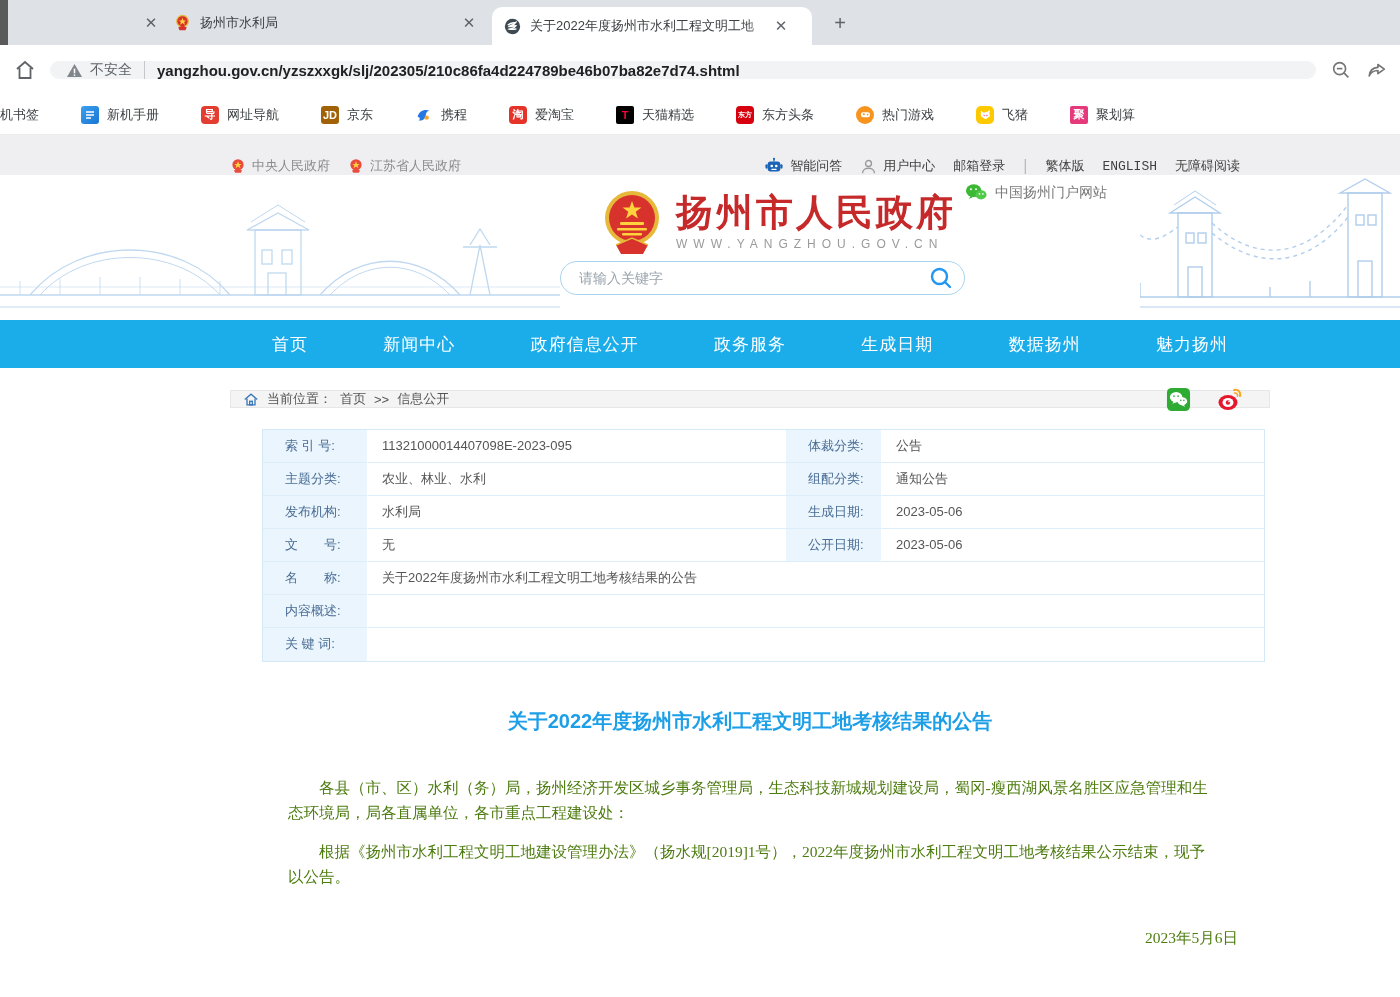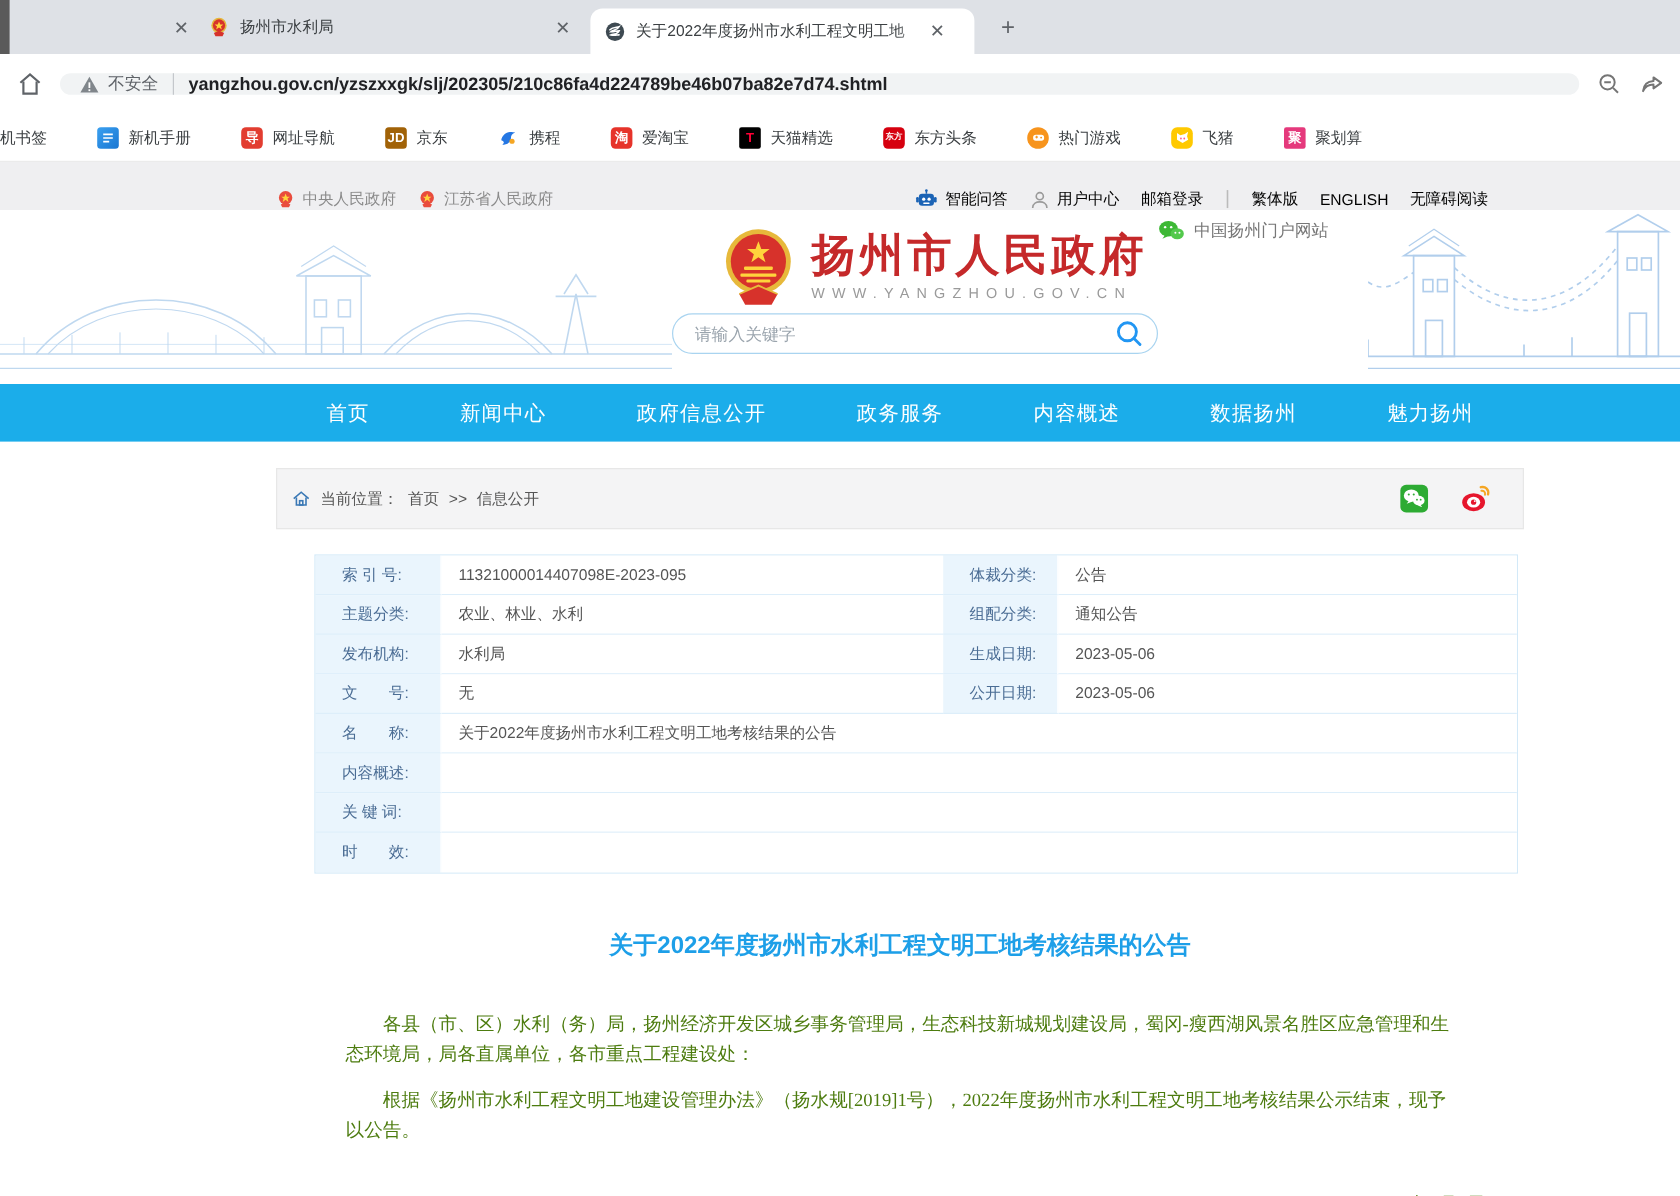--- a/index.html
+++ b/index.html
@@ -43,21 +43,21 @@
   .bm-ic { width:18px; height:18px; border-radius:4px; display:flex; align-items:center; justify-content:center;
     color:#fff; font-weight:bold; font-size:11px; flex:0 0 auto; }
   .bm-ic.two { font-size:7px; line-height:8px; }
 
   
   .govbar { height:40px; background:#efeff1; position:relative; }
   .govbar-in { position:absolute; left:230px; right:160px; top:0; bottom:0;
     display:flex; align-items:flex-end; justify-content:space-between; }
   .gov-left, .gov-right { display:flex; align-items:center; gap:18px; }
   .gov-link { display:flex; align-items:center; gap:6px; font-size:13px; color:#8a8a8a; cursor:pointer; }
-  .gov-right .item { display:flex; align-items:center; gap:6px; font-size:13px; color:#000000; cursor:pointer; }
+  .gov-right .item { display:flex; align-items:center; gap:6px; font-size:13px; color:#404040; cursor:pointer;font-family:Liberation Mono, monospace; }
   .gov-right .bar { color:#bbb; }
 
   
   .site-header { position:relative; height:145px; background:#fff; overflow:hidden; }
   .bridge { position:absolute; top:0; opacity:.9; pointer-events:none; }
   .bridge.left { left:0; }
   .bridge.right { right:0; }
   .logo-block { position:absolute; left:600px; top:14px; display:flex; align-items:center; }
   .logo-text { margin-left:12px; }
   .site-name { color:#c5292a; font-size:37px; font-weight:bold; letter-spacing:3px; line-height:40px; }
@@ -70,21 +70,21 @@
     font-family:"Liberation Sans", sans-serif; }
   .searchbox input::placeholder { color:#9aa4ad; }
 
   
   .mainnav { height:48px; background:#1badea; }
   .mainnav-in { height:100%; margin-left:230px; width:1040px; display:flex; align-items:center;
     justify-content:space-between; padding:0 42px; }
   .nav-item { color:#fff; font-size:17px; cursor:pointer; letter-spacing:1px; }
 
   
-  .crumbbar { margin:22px 0 0 230px; width:1040px; height:51px; background:#f4f4f5;
+  .crumbbar { margin:22px 0 0 230px; width:1040px; height:18px; background:#f4f4f5;
     border:1px solid #e7e7e7; display:flex; align-items:center; justify-content:space-between; padding:0 12px 0 12px; }
   .crumb-left { display:flex; align-items:center; gap:8px; font-size:13px; color:#555; }
   .crumb-left a { color:#555; text-decoration:none; cursor:pointer; }
   .crumb-right { display:flex; align-items:center; gap:26px; padding-right:14px; }
 
   
   .meta-table { margin:21px 0 0 262px; width:1003px; border:1px solid #d3e9f8; }
   .mrow { display:grid; grid-template-columns:105px 418px 96px 1fr; }
   .mrow.wide { grid-template-columns:105px 1fr; }
   .mcell { height:33px; line-height:32px; font-size:13px; border-bottom:1px solid #ddeefa; overflow:hidden; white-space:nowrap; }
@@ -382,21 +382,21 @@
     </span>
   </div>
 </div>
 
 <div class="mainnav">
   <div class="mainnav-in">
     <span class="nav-item">首页</span>
     <span class="nav-item">新闻中心</span>
     <span class="nav-item">政府信息公开</span>
     <span class="nav-item">政务服务</span>
-    <span class="nav-item">内容概述</span>
+    <span class="nav-item">生成日期</span>
     <span class="nav-item">数据扬州</span>
     <span class="nav-item">魅力扬州</span>
   </div>
 </div>
 
 <div class="crumbbar">
   <div class="crumb-left">
     <svg width="16" height="15" viewBox="0 0 18 16" fill="none" stroke="#3a78b5" stroke-width="1.5">
         <path d="M2 8 L9 2 L16 8"></path>
         <path d="M4.5 7 V14 H13.5 V7"></path>
@@ -464,24 +464,20 @@
     <div class="mcell mvalue">关于2022年度扬州市水利工程文明工地考核结果的公告</div>
   </div>
   <div class="mrow wide">
     <div class="mcell mlabel">内容概述:</div>
     <div class="mcell mvalue"></div>
   </div>
   <div class="mrow wide">
     <div class="mcell mlabel">关 键 词:</div>
     <div class="mcell mvalue"></div>
   </div>
-  <div class="mrow wide">
-    <div class="mcell mlabel">时　　效:</div>
-    <div class="mcell mvalue"></div>
-  </div>
 </div>
 
 <div class="article">
   <div class="article-title">关于2022年度扬州市水利工程文明工地考核结果的公告</div>
   <p class="p-body">各县（市、区）水利（务）局，扬州经济开发区城乡事务管理局，生态科技新城规划建设局，蜀冈-瘦西湖风景名胜区应急管理和生态环境局，局各直属单位，各市重点工程建设处：</p>
   <p class="p-body p-body2">根据《扬州市水利工程文明工地建设管理办法》（扬水规[2019]1号），2022年度扬州市水利工程文明工地考核结果公示结束，现予以公告。</p>
   <p class="p-date">2023年5月6日</p>
 
 </div>
 

